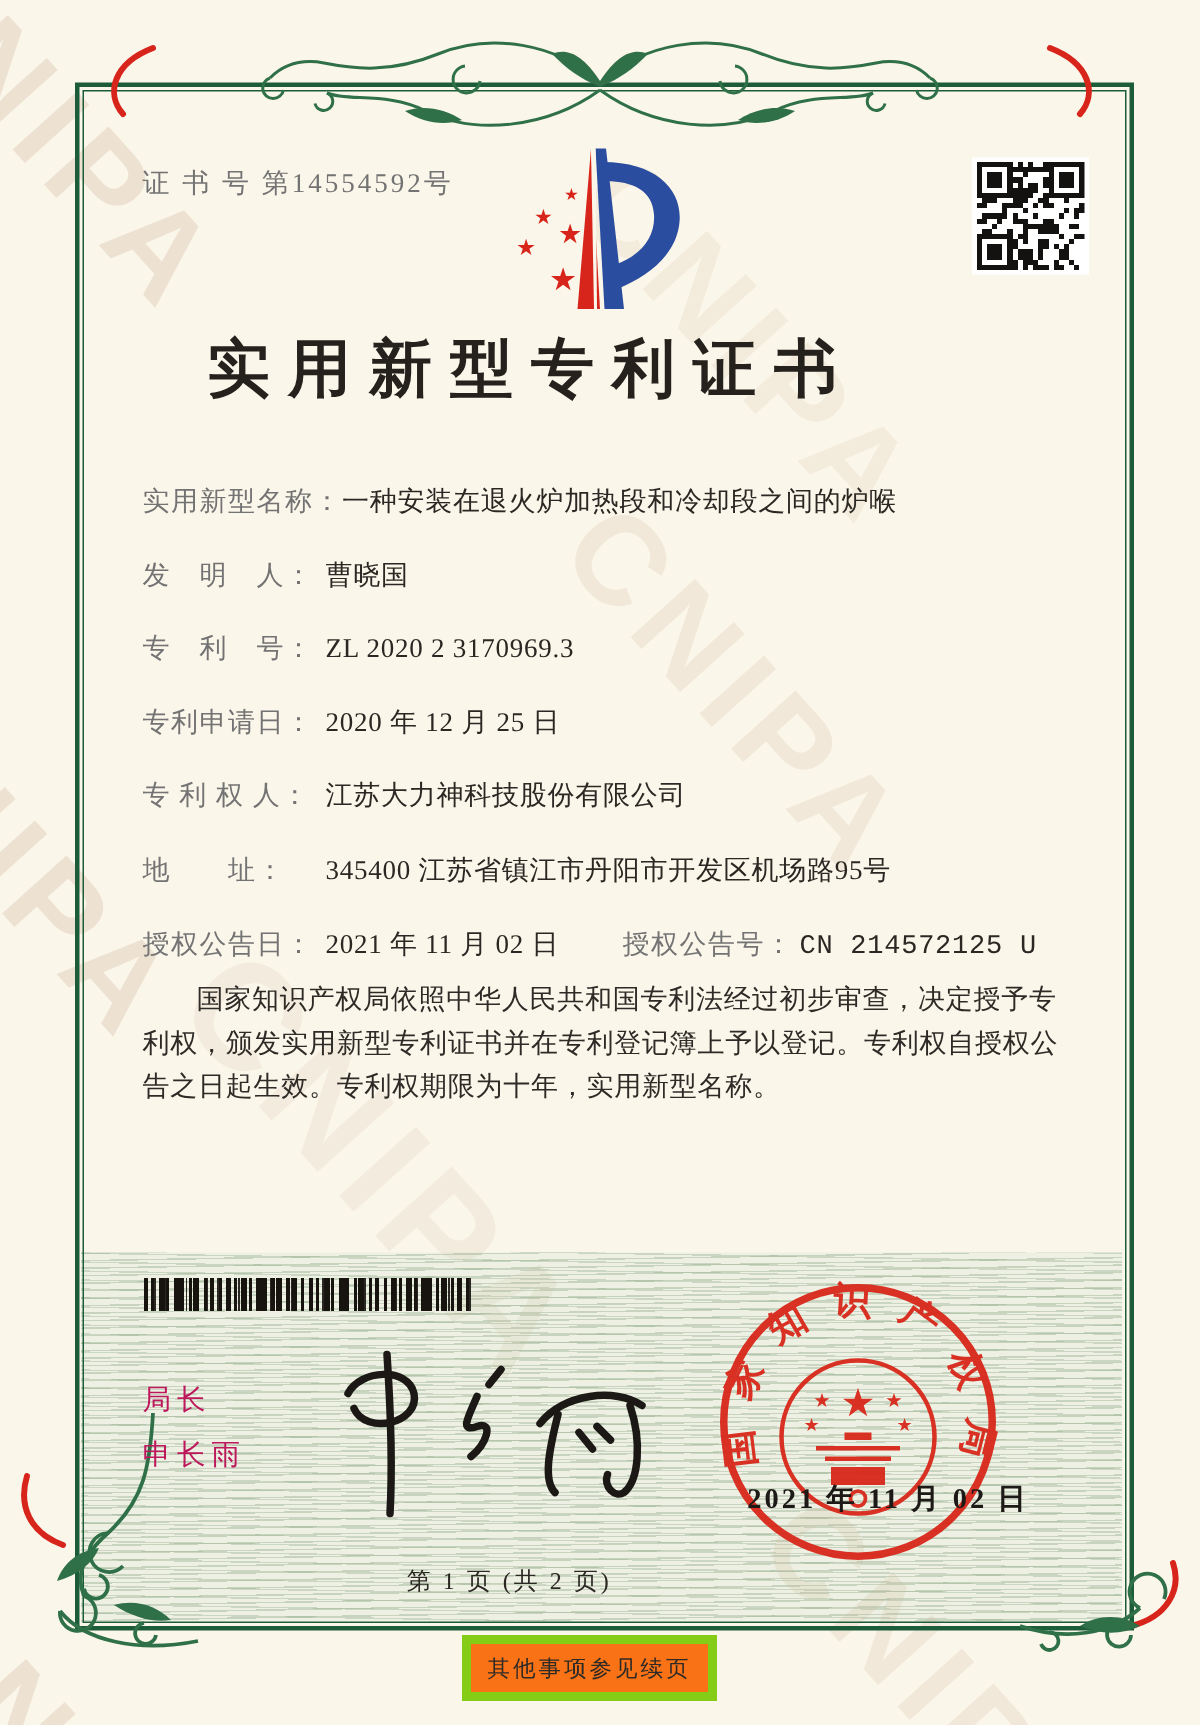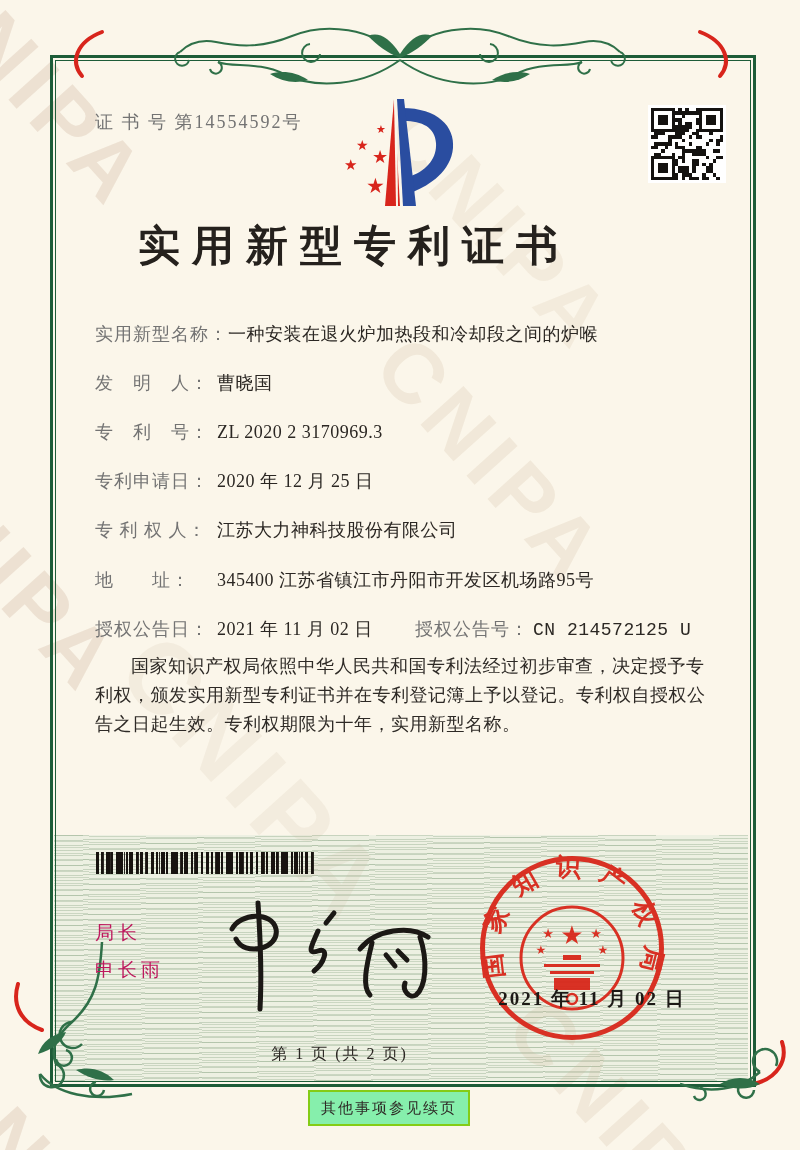--- a/index.html
+++ b/index.html
@@ -88,21 +88,21 @@
   .seal{position:absolute;z-index:6;left:480px;top:856px;width:184px;height:184px;opacity:.95;}
   .seal-ring{position:absolute;inset:0;border:5px solid #d8271a;border-radius:50%;}
   .seal svg.arc{position:absolute;inset:0;overflow:visible;}
   .seal .emblem{position:absolute;left:36px;top:44px;width:112px;height:112px;}
   .seal-date{position:absolute;z-index:7;left:492px;top:986px;width:200px;text-align:center;
     font-size:19px;letter-spacing:2px;color:#1c1916;font-weight:bold;}
   
   .page-footer{position:absolute;z-index:6;left:0;top:1044px;width:679px;text-align:center;
     font-size:16px;letter-spacing:2px;color:#2b2723;}
   .note{position:absolute;z-index:6;left:308px;top:1090px;width:158px;height:32px;
-    background:#86efac;border:2px solid #84cc16;display:flex;align-items:center;justify-content:center;
+    background:#f97316;border:6px solid #84cc16;display:flex;align-items:center;justify-content:center;
     font-size:15px;letter-spacing:2px;color:#2e2a26;}
 </style>
 </head>
 <body>
 
 <div class="wm wm1">CNIPA</div>
 <div class="wm wm2">CNIPA</div>
 <div class="wm wm3">CNIPA</div>
 <div class="wm wm4">CNIPA</div>
 <div class="wm wm5">CNIPA</div>

